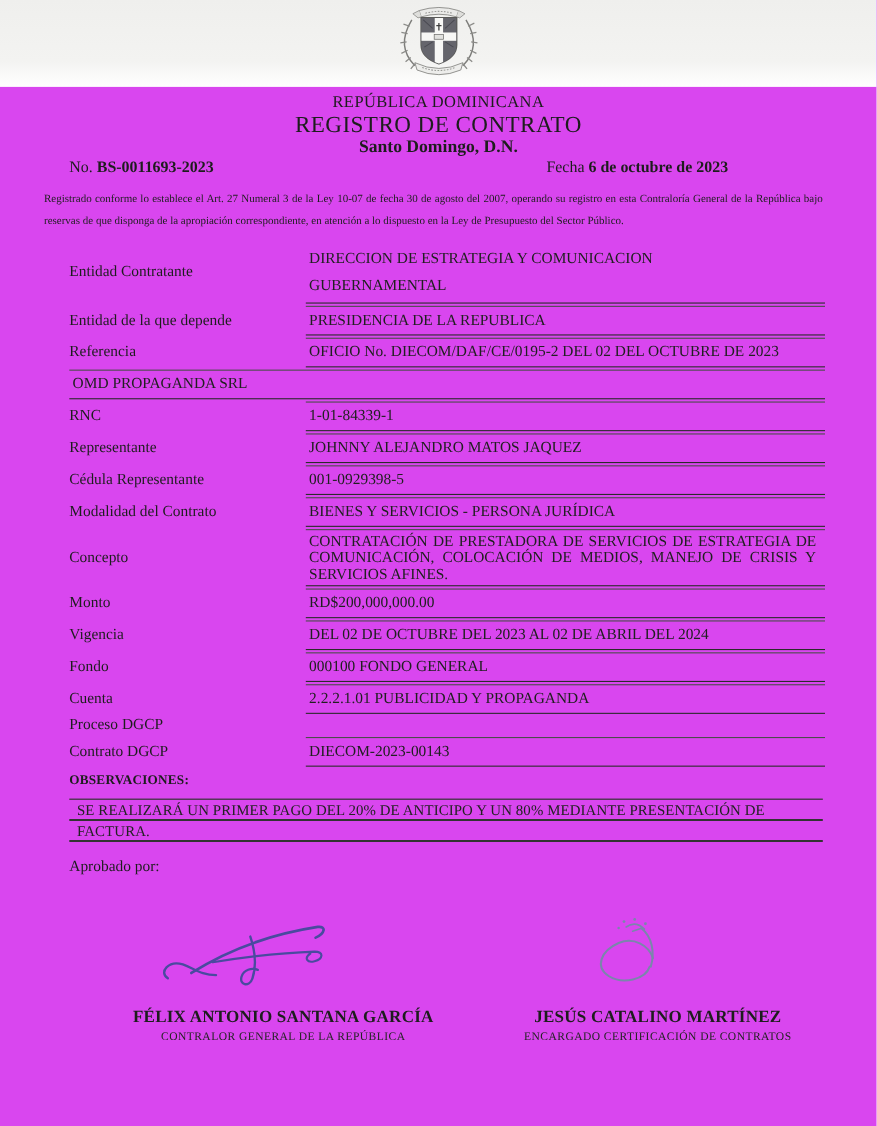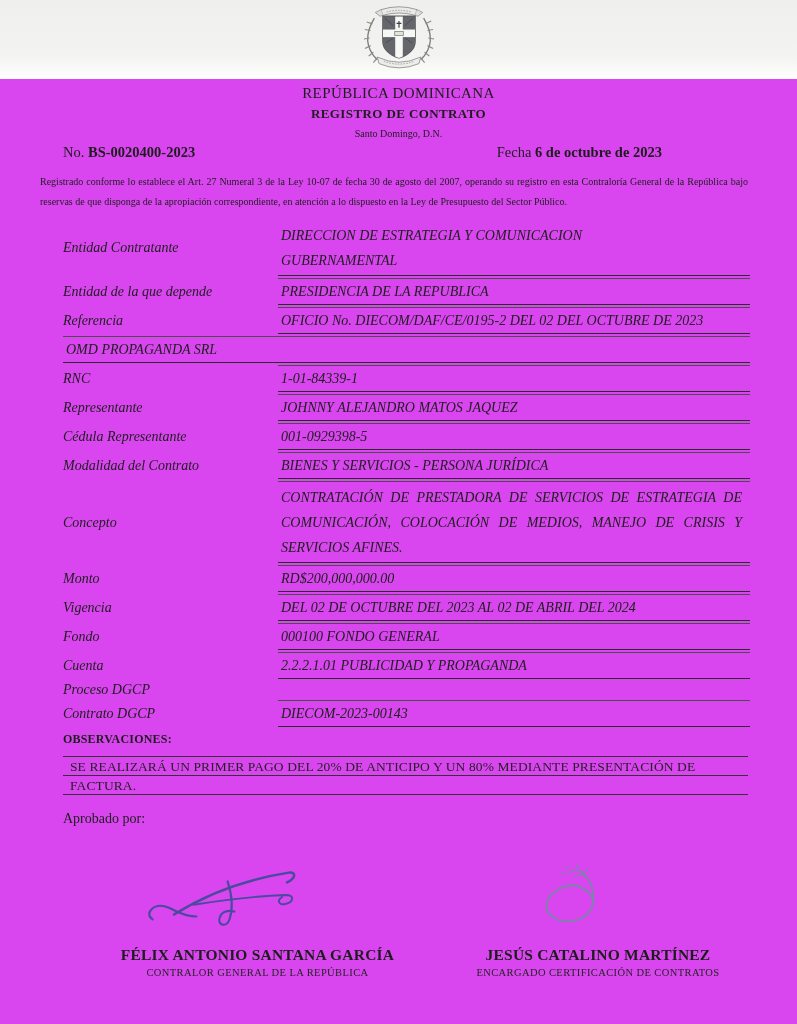--- a/index.html
+++ b/index.html
@@ -16,37 +16,37 @@
   .top-band{
     height:76px;
     background:linear-gradient(#efefed,#f3f3f1 70%,#ffffff);
     display:flex;justify-content:center;align-items:flex-start;
     padding-top:3px;
   }
   
   .hdr{text-align:center;line-height:1;}
   .hdr .country{font-size:15px;letter-spacing:.4px;line-height:17px;margin-top:6px;}
   .hdr .institution{font-size:17.5px;font-weight:bold;letter-spacing:.4px;line-height:21px;margin-top:2px;}
-  .hdr .doctype{font-size:13px;font-weight:bold;letter-spacing:.4px;line-height:21px;margin-top:1px;}
-  .hdr .city{font-size:10px;line-height:15px;margin-top:2px;}
+  .hdr .doctype{font-size:21px;font-weight:normal;letter-spacing:.4px;line-height:21px;margin-top:1px;}
+  .hdr .city{font-size:16px;line-height:15px;margin-top:2px;font-weight:bold;}
   
   .meta-row{display:flex;margin:3px 49px 0 63px;font-size:14.5px;}
   .meta-row b{font-weight:bold;}
   .doc-date{margin-left:auto;margin-right:86px;}
   
   .intro{margin:11px 49px 0 40px;font-size:10px;line-height:20px;text-align:justify;color:#1e1e1e;}
   
-  .fields{margin:7px 47px 0 63px;font-style:italic;}
+  .fields{margin:7px 47px 0 63px;}
   .frow{display:flex;margin-top:2px;}
   .flabel{width:215px;flex-shrink:0;font-size:14px;align-self:center;line-height:17px;padding-right:8px;box-sizing:border-box;}
   .fvalue{flex:1;border-bottom:1.6px solid #2b2b2b;padding:1px 2px 2px 3px;}
   .frow:not(:first-child) .fvalue{border-top:1px solid #4c4c4c;}
   .fvalue-text{font-size:14px;line-height:20px;padding-top:2px;color:#202020;}
   .fvalue-text.wrap-narrow{max-width:330px;line-height:25px;padding-top:3px;}
-  .fvalue-text.justify{text-align:justify;line-height:25px;padding-right:6px;}
+  .fvalue-text.justify{text-align:justify;line-height:15px;padding-right:6px;}
   
   .obs-heading{margin:5px 49px 0 63px;font-size:12px;font-weight:bold;letter-spacing:.2px;}
   .obs-box{
     margin:9px 49px 0 63px;
     border-top:1.5px solid #333;
     height:39px;
     background-image:repeating-linear-gradient(to bottom,transparent 0,transparent 17.6px,#333 17.6px,#333 19px);
     font-size:13.5px;line-height:19px;
   }
   .obs-text{padding-left:7px;max-width:655px;letter-spacing:.1px;color:#222;}
@@ -104,21 +104,21 @@
 
   <div class="hdr">
     <div class="country">REPÚBLICA DOMINICANA</div>
     <div class="doctype">REGISTRO DE CONTRATO</div>
     <div class="city">Santo Domingo, D.N.</div>
   </div>
 
   <div class="meta-row">
     <div class="doc-no">
       <span>No.</span>
-      <b>BS-0020400-2023</b>
+      <b>BS-0011693-2023</b>
     </div>
     <div class="doc-date">
       <span>Fecha</span>
       <b>6 de octubre de 2023</b>
     </div>
   </div>
 
   <p class="intro">Registrado conforme lo establece el Art. 27 Numeral 3 de la Ley 10-07 de fecha 30 de agosto del 2007, operando su registro en esta Contraloría General de la República bajo reservas de que disponga de la apropiación correspondiente, en atención a lo dispuesto en la Ley de Presupuesto del Sector Público.</p>
 
   <div class="fields" id="fields-table">

